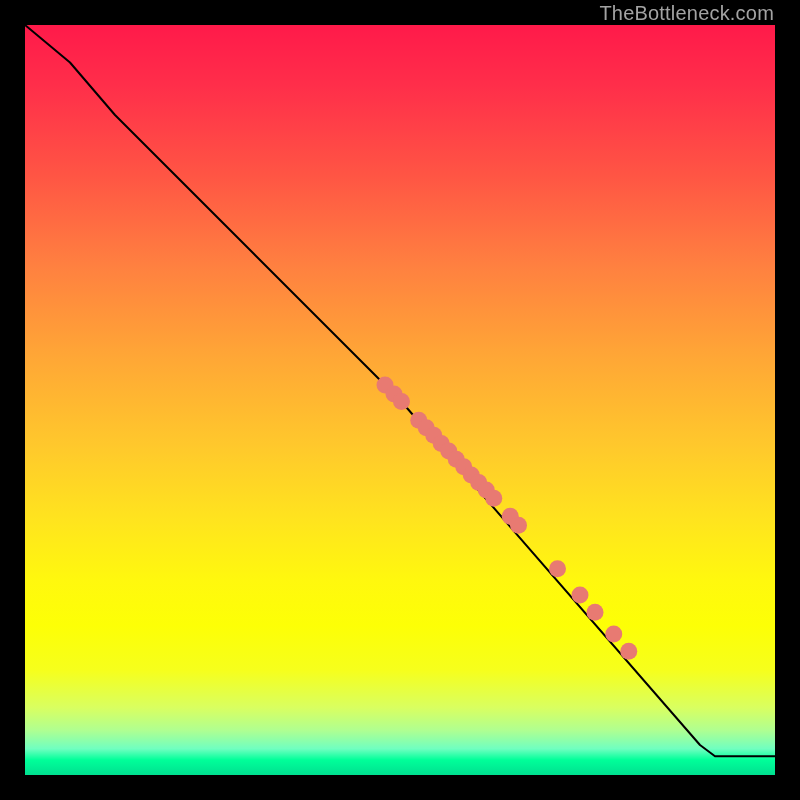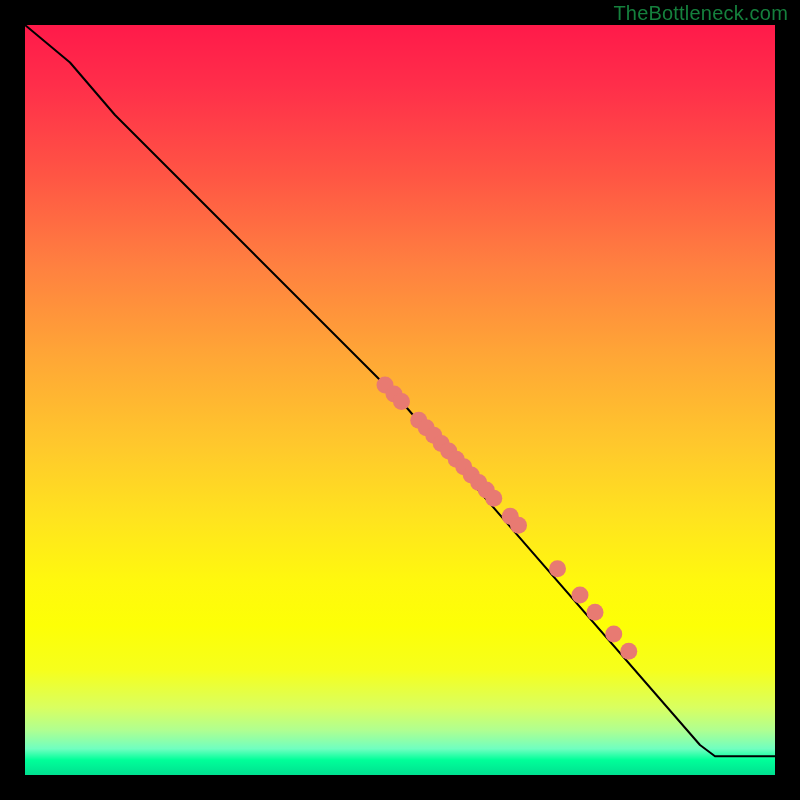--- a/index.html
+++ b/index.html
@@ -37,25 +37,25 @@
       #d9ff60 91%,
       #b0ff90 94%,
       #70ffc0 96.5%,
       #00ff99 98%,
       #00e090 100%
     );
   }
   .watermark {
     position: absolute;
     top: 2px;
-    right: 12px;
+    right: 26px;
     font-family: Arial, Helvetica, sans-serif;
     font-size: 20px;
     font-weight: 500;
-    color: #15803d;
+    color: #a3a3a3;
     letter-spacing: 0.2px;
   }
   svg.overlay {
     position: absolute;
     top: 0;
     left: 0;
     width: 750px;
     height: 750px;
   }
 </style>

